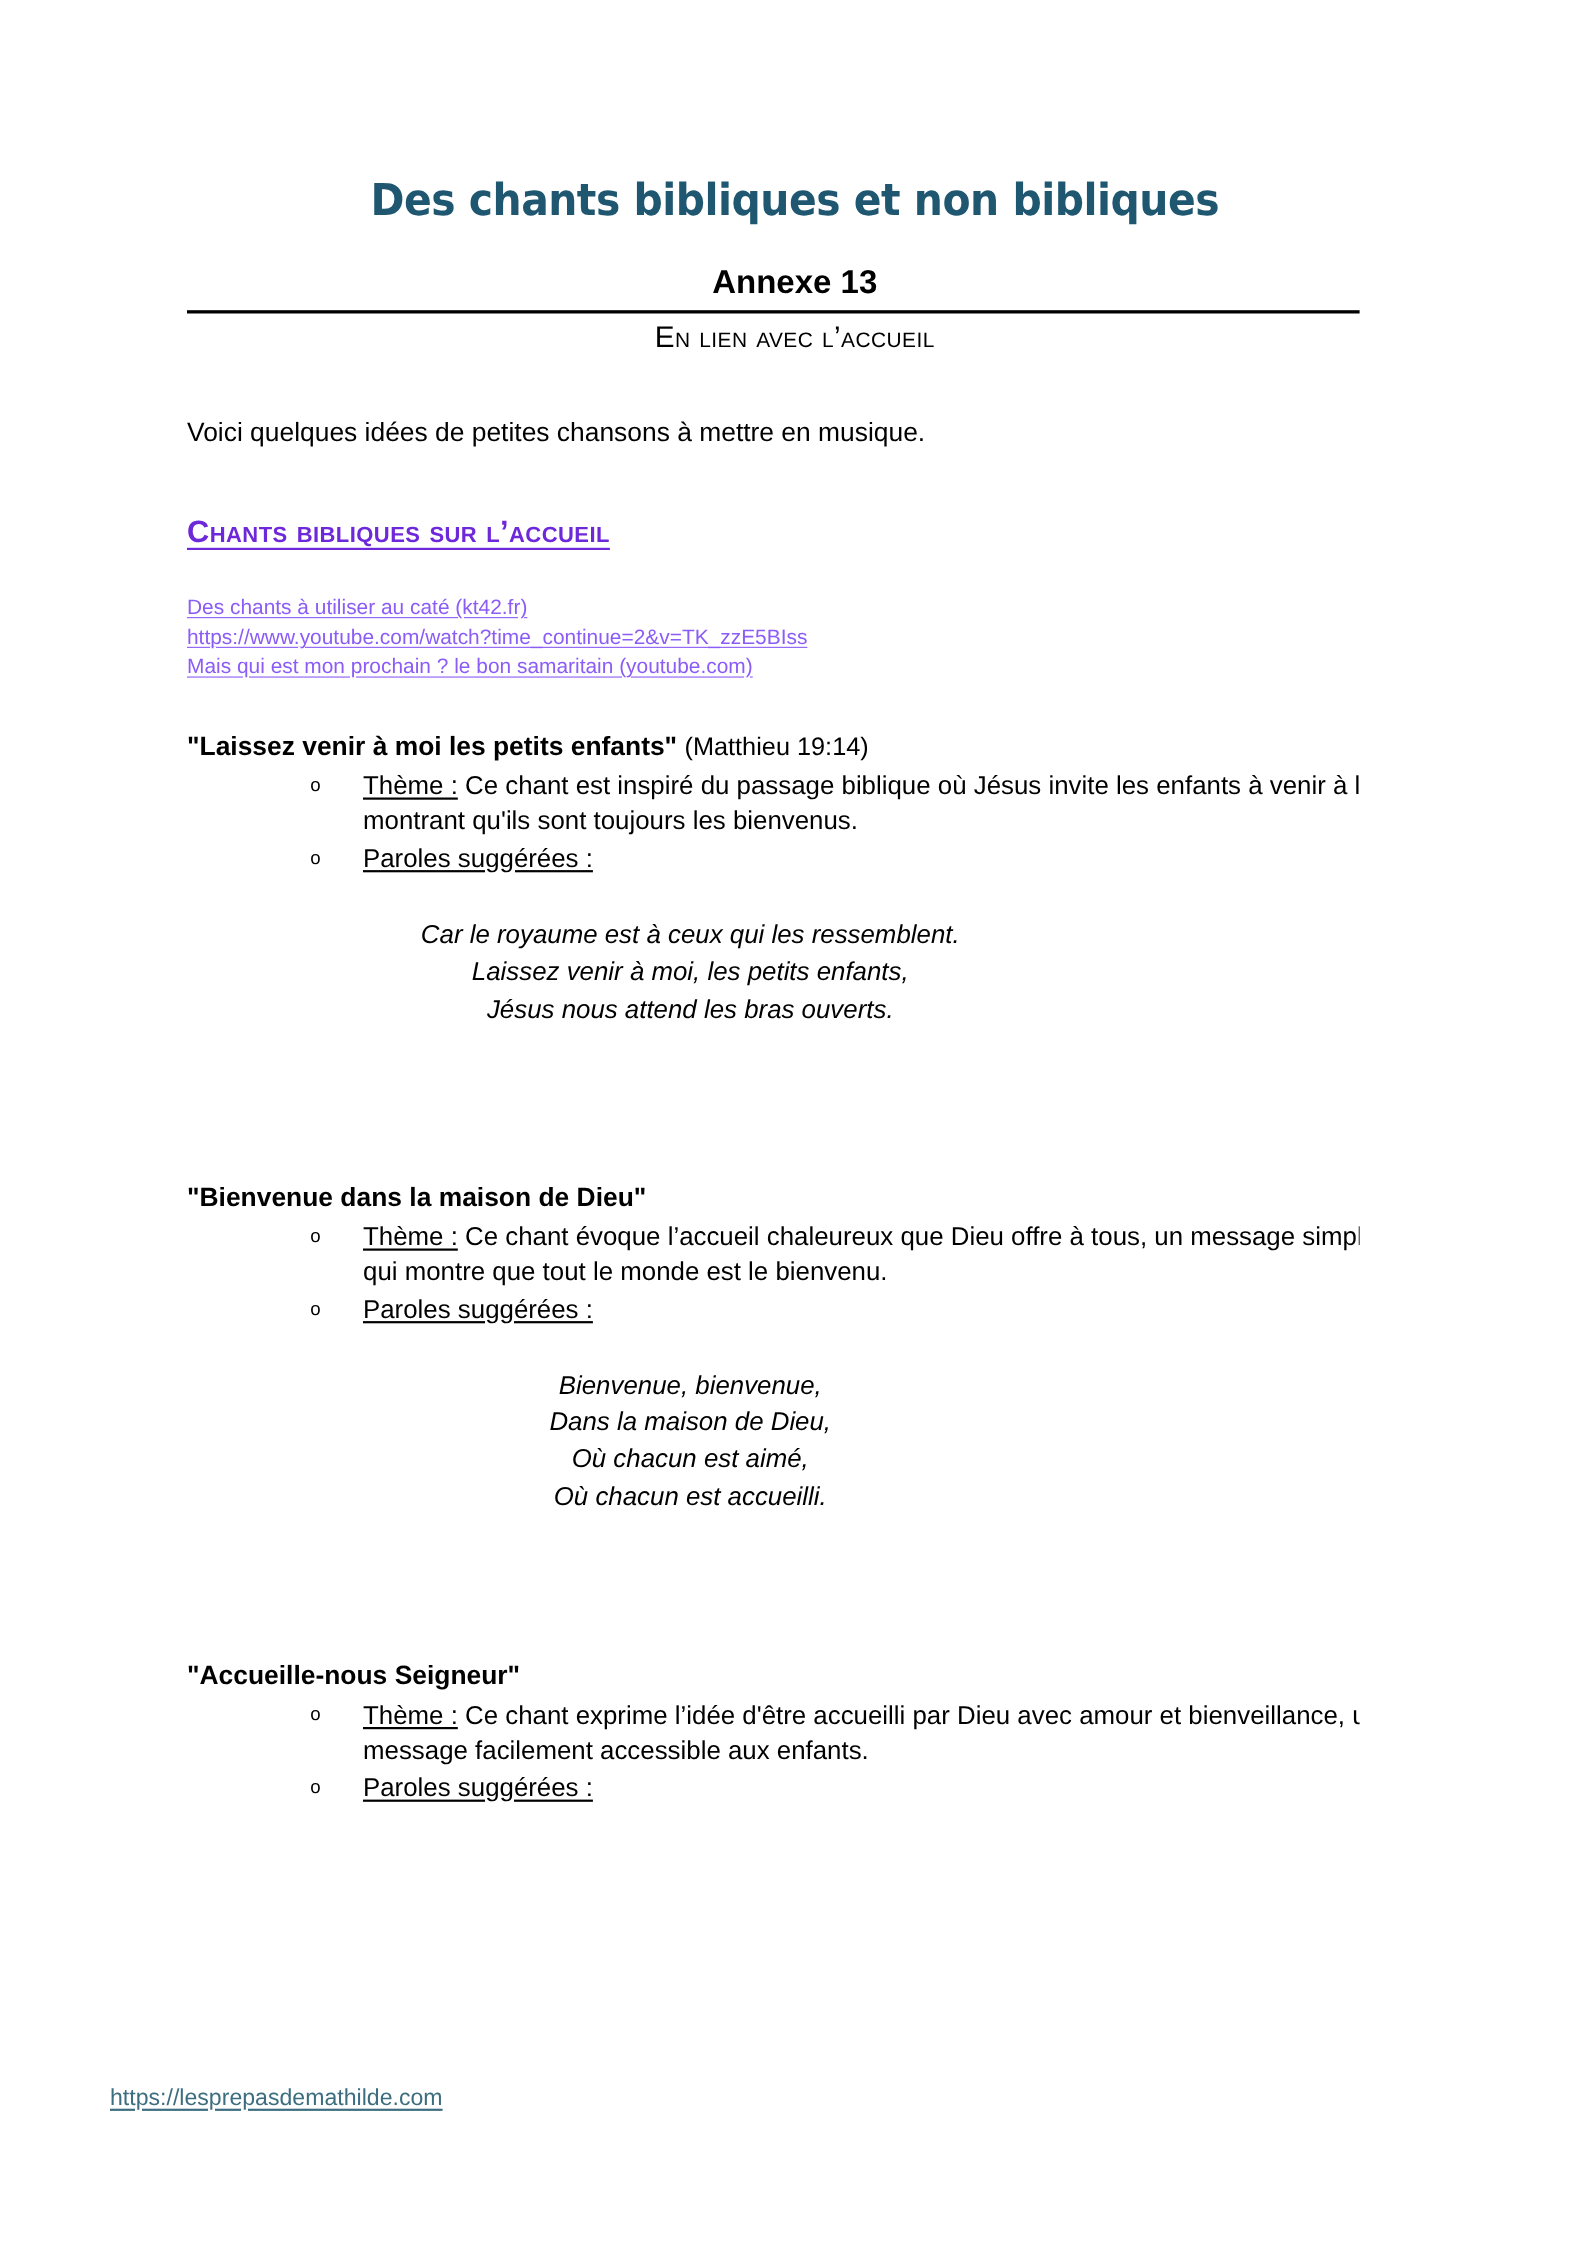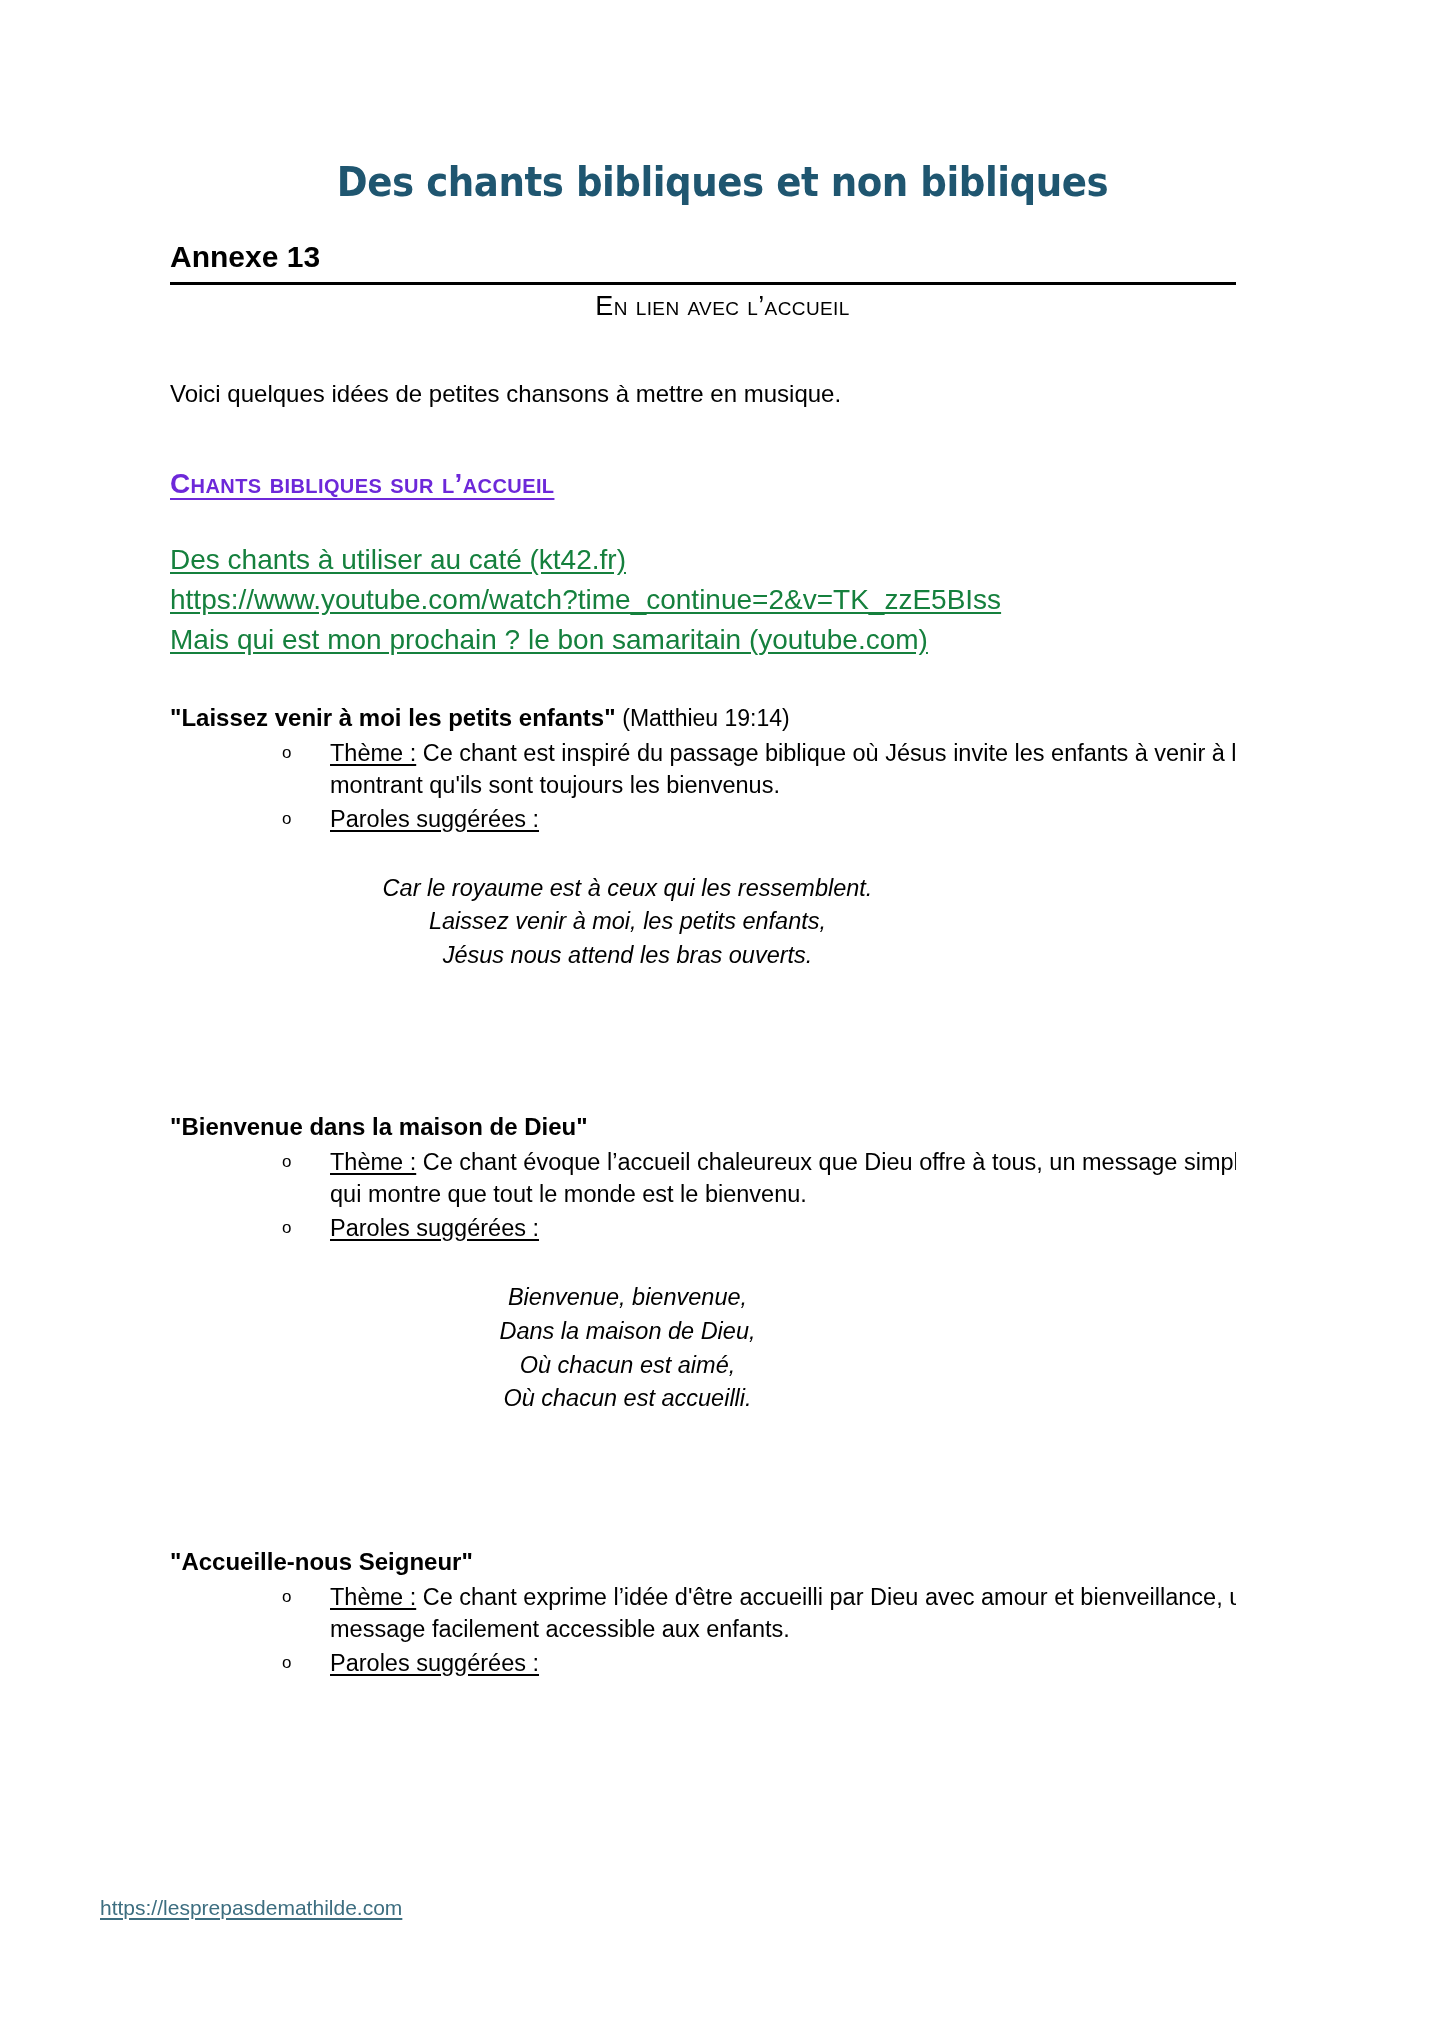--- a/index.html
+++ b/index.html
@@ -35,21 +35,21 @@
     font-weight: bold;
     font-size: 40px;
     letter-spacing: -0.5px;
     margin: 0;
     padding-top: 160px;
     line-height: 1.1;
     transform: scaleX(0.93);
     transform-origin: center;
   }
   .annexe {
-    text-align: left;
+    text-align: center;
     font-weight: bold;
     font-size: 30px;
     margin: 0;
     padding-top: 36px;
     letter-spacing: 0px;
   }
   .rule {
     border: none;
     border-top: 3px solid #000000;
     margin: 8px 0 0 0;
@@ -80,22 +80,22 @@
     text-underline-offset: 5px;
     margin: 0;
     padding-top: 58px;
     letter-spacing: 0.4px;
   }
   .links {
     padding-top: 40px;
   }
   .link {
     display: block;
-    font-size: 28px;
-    color: #15803d;
+    font-size: 19px;
+    color: #8b5cf6;
     text-decoration: underline;
     text-underline-offset: 3px;
     line-height: 1.42;
     word-break: break-all;
   }
 
   .song {
     padding-top: 26px;
   }
   .song-title {

